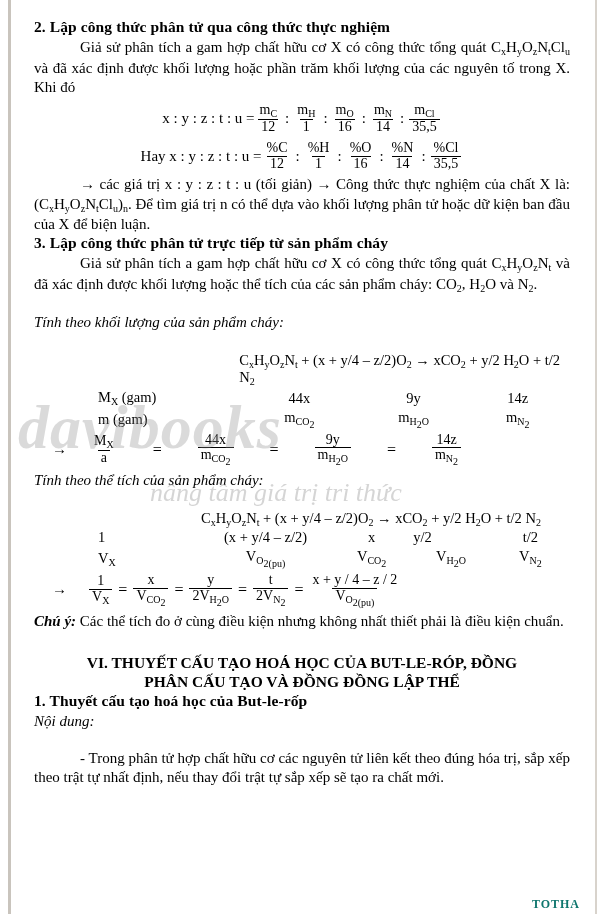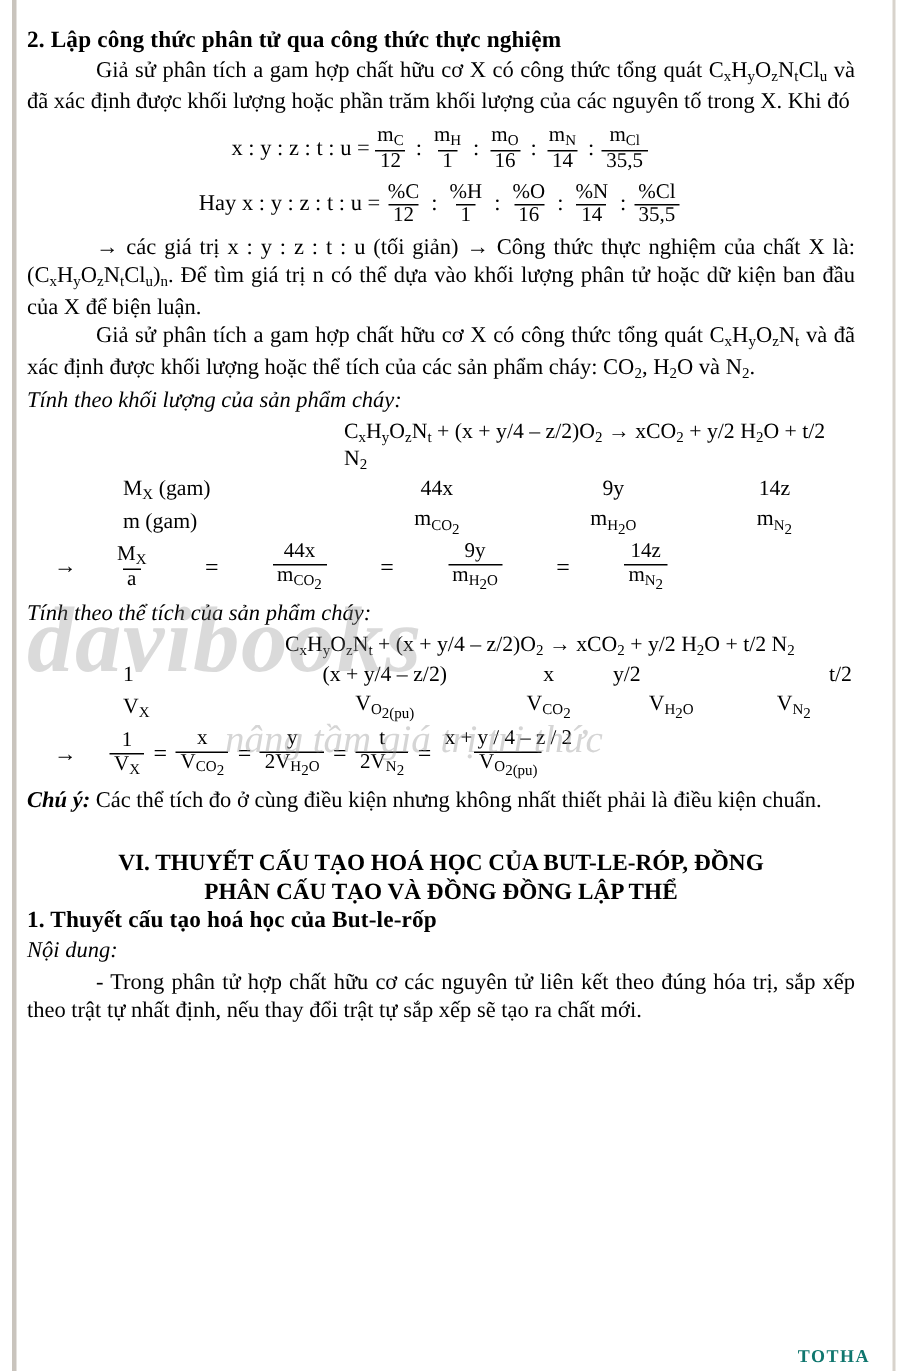--- a/index.html
+++ b/index.html
@@ -8,21 +8,21 @@
     background:#ffffff;
     font-family:"Liberation Serif", serif;
     color:#000;
     position:relative;
     overflow:hidden;
   }
   .page{
     position:absolute;
     left:0;top:0;width:592px;height:914px;
     box-sizing:border-box;
-    padding:18px 22px 10px 18px;
+    padding:18px 22px 10px 34px;
   }
   .border-left{
     position:absolute;left:8px;top:0;width:3px;height:914px;background:#c9c4bd;
   }
   .border-right{
     position:absolute;right:3px;top:0;width:2px;height:914px;background:#d8d3cc;
   }
   h2.sec{
     font-size:15.5px;
     font-weight:bold;
@@ -91,21 +91,21 @@
     right:20px;bottom:2px;
     font-size:12px;
     font-weight:bold;
     color:#0f766e;
     letter-spacing:1px;
   }
   .hdr-big{
     font-size:15.5px;font-weight:bold;text-align:center;line-height:1.25;margin-top:22px;
   }
   .mt4{margin-top:4px;}
-  .mt2{margin-top:2px;}
+  .mt2{margin-top:18px;}
   .nospace{ text-indent:0; }
 </style>
 </head>
 <body>
 
 <div class="border-left"></div>
 <div class="border-right"></div>
 
 <div class="page">
 
@@ -173,20 +173,21 @@
         <span class="num">%Cl</span>
           <span class="den">35,5</span>
       </span>
     </span>
   </div>
 
   <p class="indent">
     → các giá trị x : y : z :  t : u (tối giản) → Công thức thực nghiệm của chất X là: (C<sub>x</sub>H<sub>y</sub>O<sub>z</sub>N<sub>t</sub>Cl<sub>u</sub>)<sub>n</sub>. Để tìm giá trị n có thể dựa vào khối lượng phân tử hoặc dữ kiện ban đầu của X để biện luận.
   </p>
 
+  <h2 class="sec mt2">3. Lập công thức phân tử trực tiếp từ sản phẩm cháy</h2>
 
   <p class="indent">
     Giả sử phân tích a gam hợp chất hữu cơ X có công thức tổng quát C<sub>x</sub>H<sub>y</sub>O<sub>z</sub>N<sub>t</sub> và đã xác định được khối lượng hoặc thể tích của các sản phẩm cháy: CO<sub>2</sub>, H<sub>2</sub>O và N<sub>2</sub>.
   </p>
 
   <p class="it mt2 nospace">Tính theo khối lượng của sản phẩm cháy:</p>
 
   <table class="tbl mt2">
     <tbody>
         <tr>
@@ -243,21 +244,21 @@
       <td style="width:150px"></td>
       <td colspan="4" style="text-align:left;">
         C<sub>x</sub>H<sub>y</sub>O<sub>z</sub>N<sub>t</sub> + (x + y/4 – z/2)O<sub>2</sub> → xCO<sub>2</sub> + y/2 H<sub>2</sub>O + t/2 N<sub>2</sub>
       </td>
     </tr>
     <tr>
       <td class="lbl" style="padding-left:64px;">1</td>
       <td style="width:120px;text-align:center;">(x + y/4 – z/2)</td>
       <td style="width:70px;text-align:center;">x</td>
       <td style="width:70px;">y/2</td>
-      <td style="width:70px;text-align:right;">t/2</td>
+      <td style="width:70px;text-align:center;">t/2</td>
     </tr>
     <tr>
       <td class="lbl" style="padding-left:64px;">V<sub>X</sub></td>
       <td style="text-align:center;">V<sub>O<sub>2(pu)</sub></sub></td>
       <td style="text-align:center;">V<sub>CO<sub>2</sub></sub></td>
       <td style="text-align:center;">V<sub>H<sub>2</sub>O</sub></td>
       <td style="text-align:center;">V<sub>N<sub>2</sub></sub></td>
     </tr>
   </tbody>
     </table>

